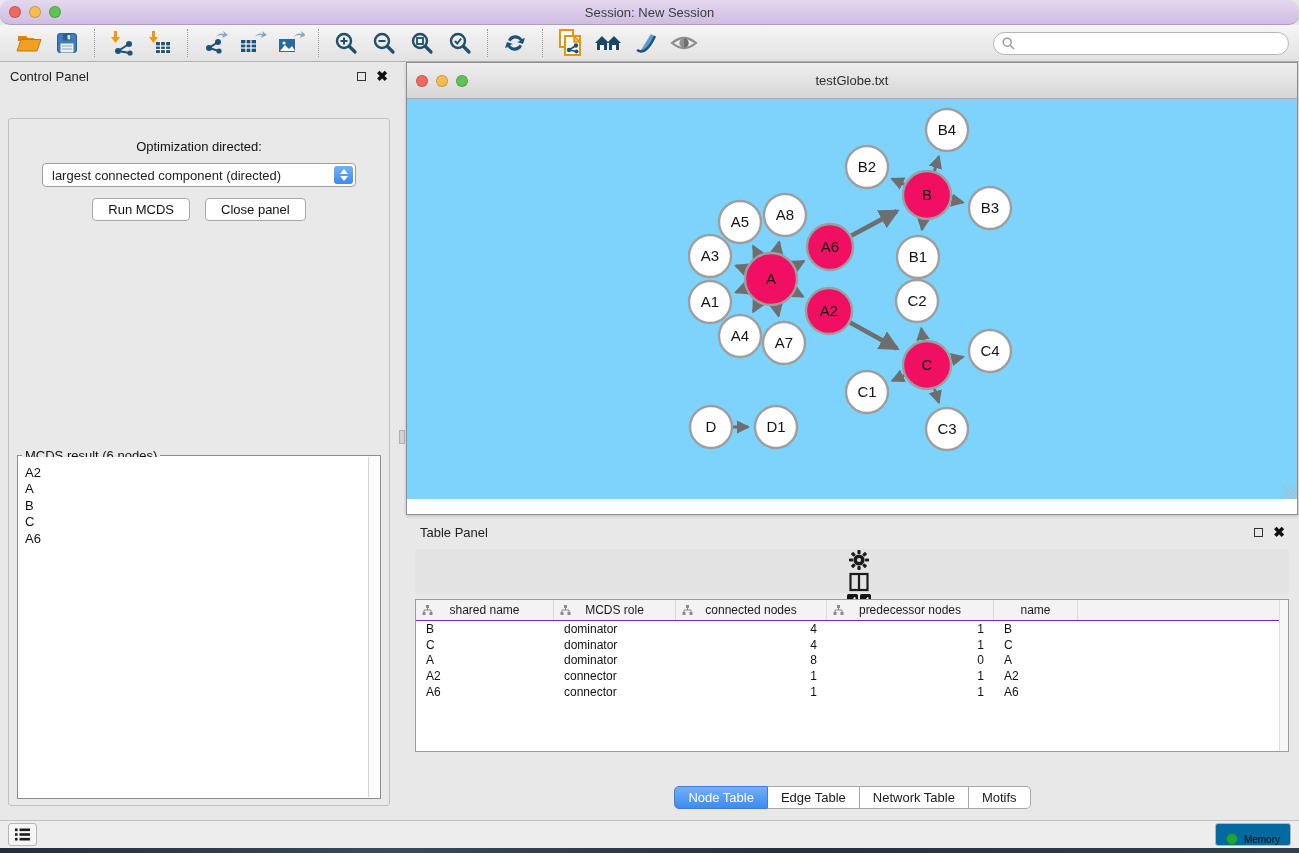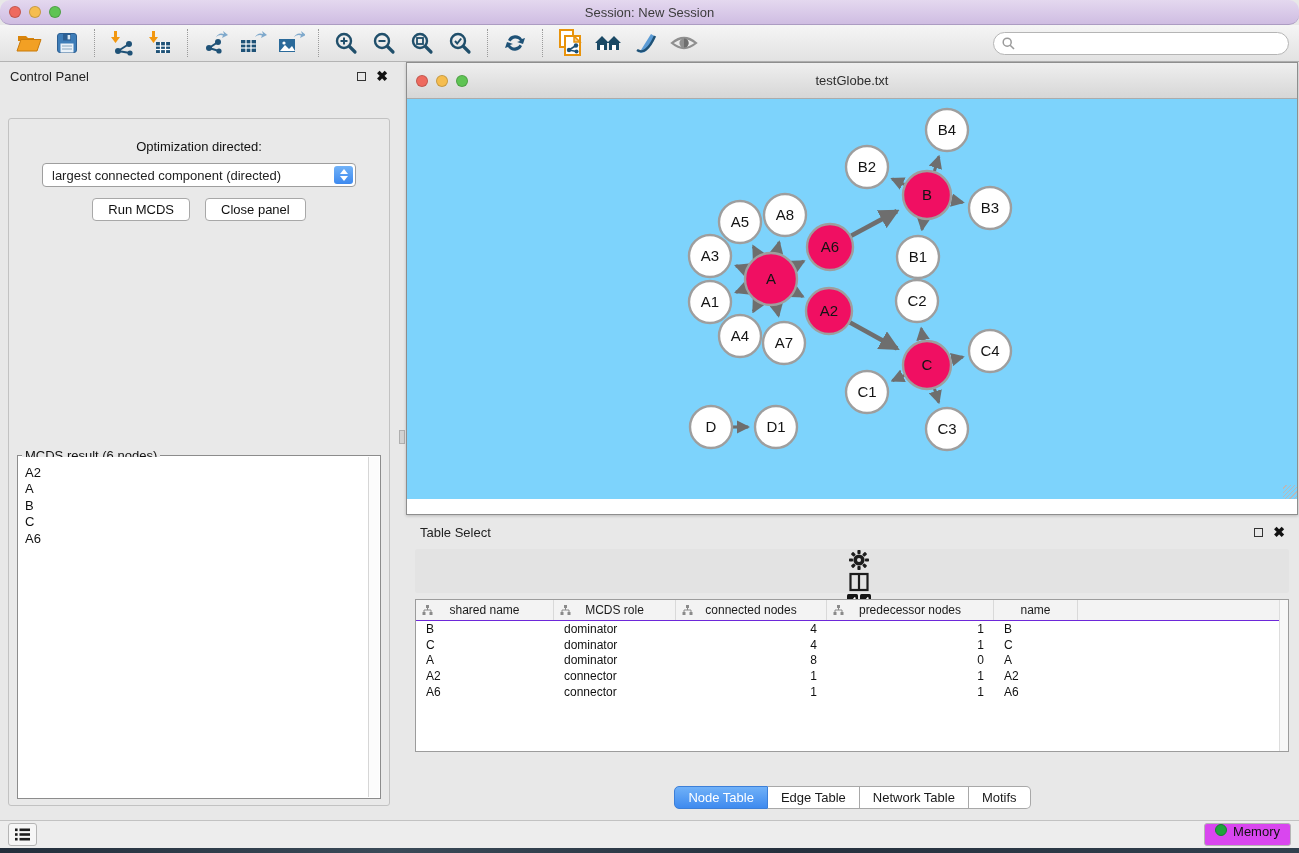--- a/index.html
+++ b/index.html
@@ -89,22 +89,22 @@
   .trow{display:flex;height:15.8px;align-items:center;font-size:12px;color:#111;}
   .td{padding:0 10px;white-space:nowrap;overflow:hidden;}
   .table-scroll{position:absolute;top:0;bottom:0;right:0;width:9px;background:#F7F7F7;
     border-left:1px solid #DDD;}
   .tp-tabs{position:absolute;left:0;right:0;bottom:11px;display:flex;justify-content:center;}
   
   .statusbar{position:absolute;left:0;right:0;bottom:5px;height:28px;background:#EDEDED;
     border-top:1px solid #C2C2C2;display:flex;align-items:center;padding:0 8px;}
   .sbtn{width:29px;height:23px;background:#F6F6F6;border:1px solid #B5B5B5;border-radius:3px;
     display:flex;align-items:center;justify-content:center;}
-  .membtn{margin-left:auto;height:23px;background:#d946ef;border:1px solid #B5B5B5;border-radius:3px;
-    display:flex;align-items:flex-start;gap:6px;padding:0 10px;font-size:13px;color:#111;}
+  .membtn{margin-left:auto;height:23px;background:#0369a1;border:1px solid #B5B5B5;border-radius:3px;
+    display:flex;align-items:flex-end;gap:6px;padding:0 10px;font-size:10px;color:#111;}
   .memdot{width:12px;height:12px;border-radius:50%;background:#1FA33C;border:1px solid #158230;}
   .desktop-strip{position:absolute;left:0;right:0;bottom:0;height:5px;
     background:linear-gradient(90deg,#232E3B,#3A4A58 30%,#25303D 60%,#31404E);}
   svg{display:block;}
 </style>
 </head>
 <body>
 
 <div class="titlebar">
   <div class="lights">
@@ -427,21 +427,21 @@
           <circle cx="369" cy="328" r="21" fill="#FFFFFF" stroke="#9E9E9E" stroke-width="2.4"></circle>
           <text x="369" y="333" text-anchor="middle" font-size="15" fill="#141414" font-family="&quot;Liberation Sans&quot;, sans-serif">D1</text>
         </g>
       </svg>
     <div class="resize-grip"></div>
   </div>
 </div>
 
 <div class="tpanel">
   <div class="phead" style="padding:0 14px;">
-    <span class="ptitle">Table Select</span>
+    <span class="ptitle">Table Panel</span>
     <span class="hicons">
       <span class="float-ic"></span>
       <span class="close-ic">✖</span>
     </span>
   </div>
   <div class="tp-toolbar">
     <span class="tp-btn">
       <svg width="22" height="22" viewBox="0 0 22 22">
           <g fill="#1C1C1C">
             <circle cx="11" cy="11" r="5.6"></circle>

